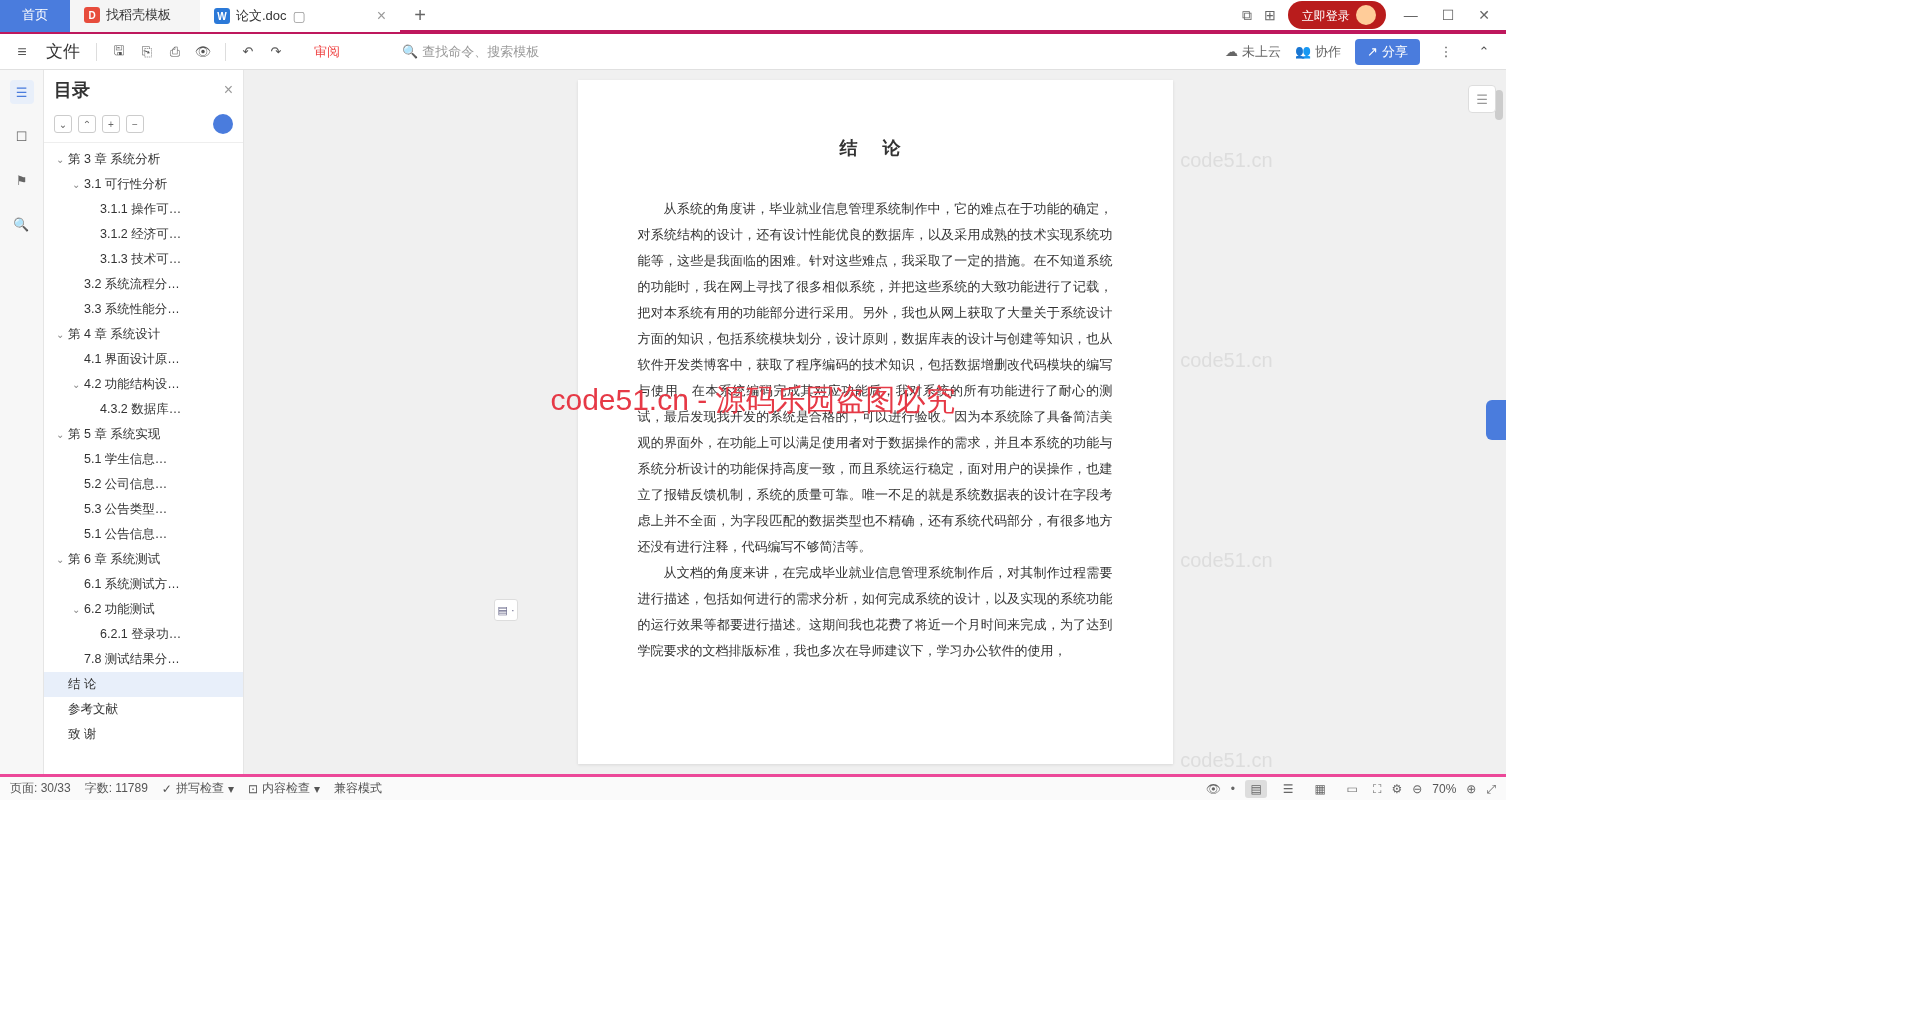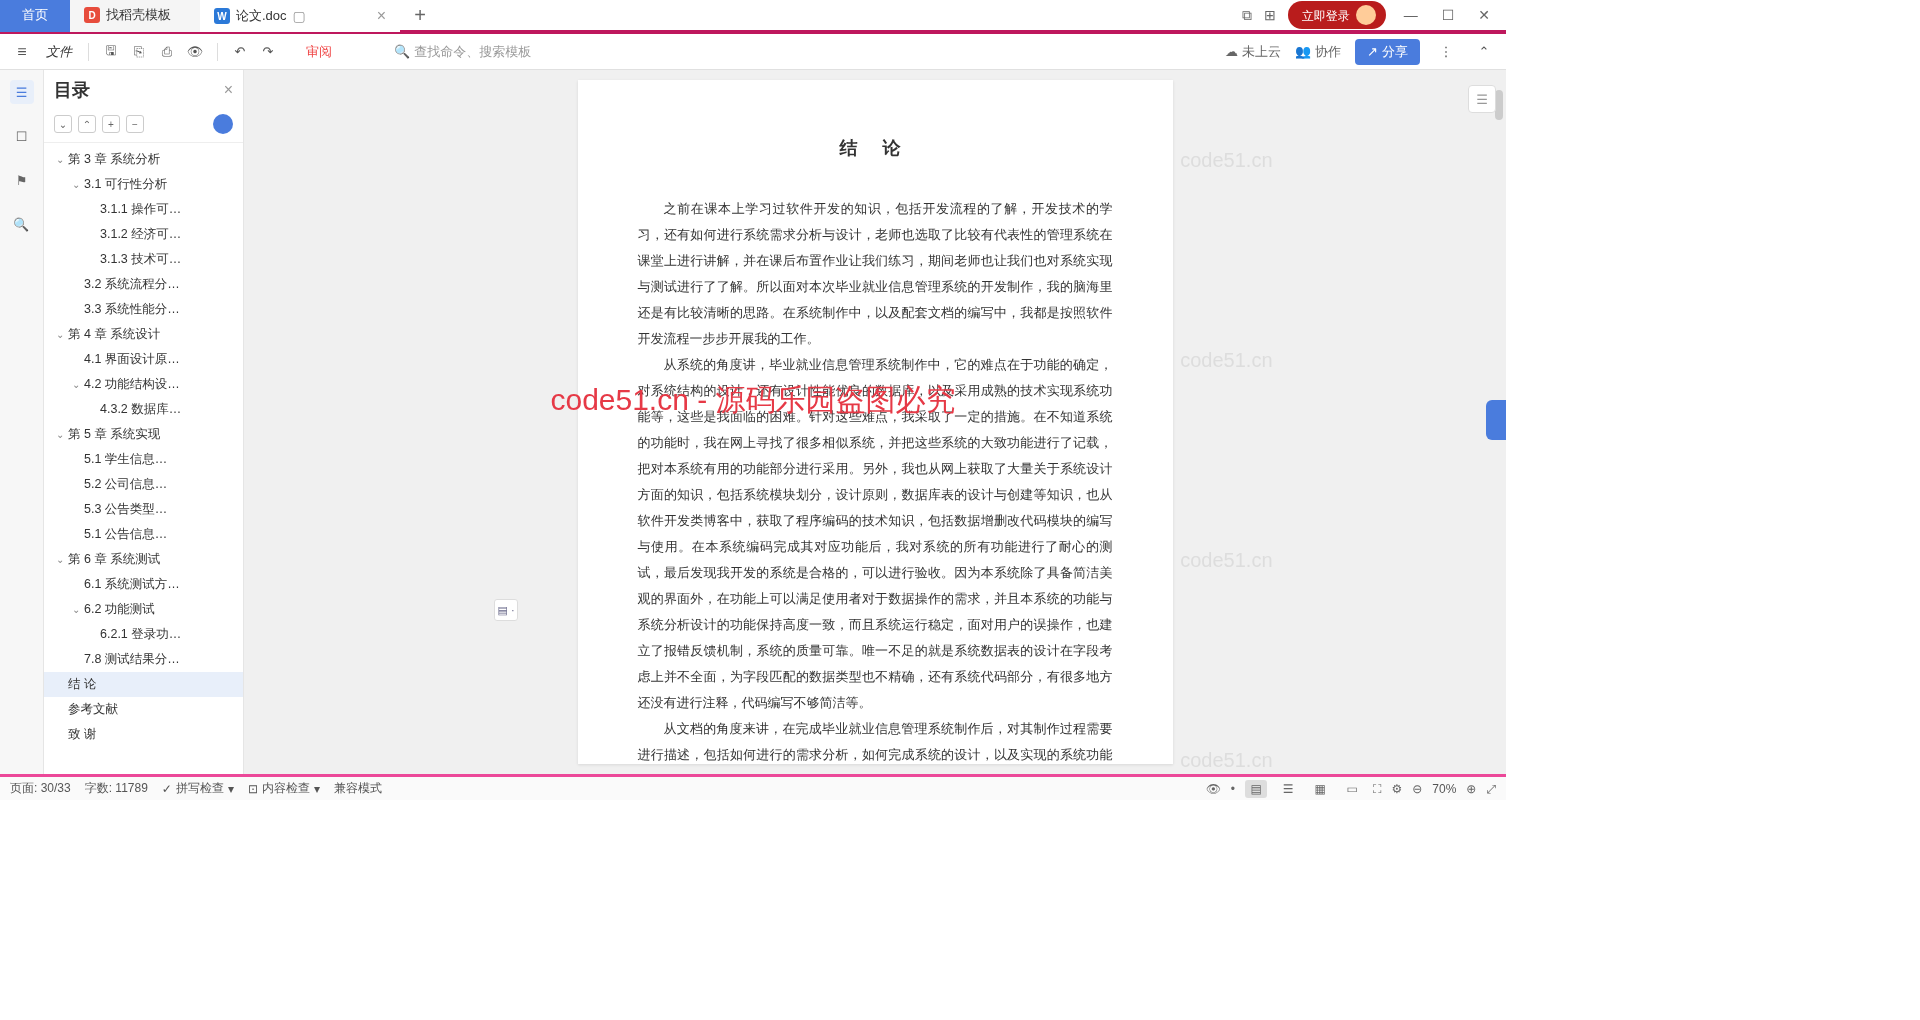--- a/index.html
+++ b/index.html
@@ -19,21 +19,21 @@
 .titlebar-right { margin-left: auto; display: flex; align-items: center; gap: 12px; padding-right: 10px; }
 .tb-icon { color: #666; font-size: 14px; cursor: pointer; }
 .login-btn { background: #b91c1c; color: #fff; padding: 4px 10px 4px 14px; border-radius: 14px; display: flex; align-items: flex-end; gap: 6px; font-size: 12px; }
 .avatar { width: 20px; height: 20px; background: #fc9; border-radius: 50%; }
 .win-btn { color: #666; font-size: 14px; padding: 0 6px; cursor: pointer; }
 
 
 .ribbon { height: 36px; display: flex; align-items: center; border-bottom: 1px solid #e0e0e0; padding: 0 10px; gap: 4px; }
 .rib-icon { width: 24px; height: 24px; display: flex; align-items: center; justify-content: center; color: #555; cursor: pointer; }
 .hamburger { font-size: 16px; margin-right: 2px; }
-.rib-file { font-size: 13px; padding: 0 6px; color: #333; font-style: italic; }
+.rib-file { font-size: 17px; padding: 0 6px; color: #333; }
 .rib-sep { width: 1px; height: 18px; background: #ddd; margin: 0 6px; }
 .rib-menu { display: flex; gap: 8px; margin-left: 10px; flex-direction: column; }
 .rib-item { padding: 6px 12px; font-size: 13px; color: #ef4444; cursor: pointer; border-radius: 4px; }
 .rib-item.active { background: #4a7cdd; color: #fff; }
 .rib-item.vip { color: #f5a623; }
 .rib-search { margin-left: 20px; display: flex; align-items: center; gap: 4px; color: #999; font-size: 13px; }
 .rib-right { margin-left: auto; display: flex; align-items: center; gap: 14px; }
 .rib-cloud { display: flex; align-items: center; gap: 4px; color: #666; font-size: 13px; }
 .share-btn { background: #4a7cdd; color: #fff; padding: 4px 12px; border-radius: 4px; display: flex; align-items: center; gap: 4px; font-size: 13px; }
 
@@ -301,21 +301,20 @@
       </div>
   </div>
 
   <div class="doc-area">
     <div class="wm" style="left:360px; top:10px;">code51.cn</div>
     <div class="wm" style="left:360px; top:200px;">code51.cn</div>
     <div class="wm" style="left:360px; top:400px;">code51.cn</div>
     <div class="wm" style="left:360px; top:600px;">code51.cn</div>
     <div class="page">
       <div class="page-title">结  论</div>
-      <p>之前在课本上学习过软件开发的知识，包括开发流程的了解，开发技术的学习，还有如何进行系统需求分析与设计，老师也选取了比较有代表性的管理系统在课堂上进行讲解，并在课后布置作业让我们练习，期间老师也让我们也对系统实现与测试进行了了解。所以面对本次毕业就业信息管理系统的开发制作，我的脑海里还是有比较清晰的思路。在系统制作中，以及配套文档的编写中，我都是按照软件开发流程一步步开展我的工作。</p>
       <p>从系统的角度讲，毕业就业信息管理系统制作中，它的难点在于功能的确定，对系统结构的设计，还有设计性能优良的数据库，以及采用成熟的技术实现系统功能等，这些是我面临的困难。针对这些难点，我采取了一定的措施。在不知道系统的功能时，我在网上寻找了很多相似系统，并把这些系统的大致功能进行了记载，把对本系统有用的功能部分进行采用。另外，我也从网上获取了大量关于系统设计方面的知识，包括系统模块划分，设计原则，数据库表的设计与创建等知识，也从软件开发类博客中，获取了程序编码的技术知识，包括数据增删改代码模块的编写与使用。在本系统编码完成其对应功能后，我对系统的所有功能进行了耐心的测试，最后发现我开发的系统是合格的，可以进行验收。因为本系统除了具备简洁美观的界面外，在功能上可以满足使用者对于数据操作的需求，并且本系统的功能与系统分析设计的功能保持高度一致，而且系统运行稳定，面对用户的误操作，也建立了报错反馈机制，系统的质量可靠。唯一不足的就是系统数据表的设计在字段考虑上并不全面，为字段匹配的数据类型也不精确，还有系统代码部分，有很多地方还没有进行注释，代码编写不够简洁等。</p>
       <p>从文档的角度来讲，在完成毕业就业信息管理系统制作后，对其制作过程需要进行描述，包括如何进行的需求分析，如何完成系统的设计，以及实现的系统功能的运行效果等都要进行描述。这期间我也花费了将近一个月时间来完成，为了达到学院要求的文档排版标准，我也多次在导师建议下，学习办公软件的使用，</p>
       <div class="wm" style="right:-100px; top:60px;">code51.cn</div>
       <div class="wm" style="right:-100px; top:260px;">code51.cn</div>
       <div class="wm" style="right:-100px; top:460px;">code51.cn</div>
       <div class="wm" style="right:-100px; top:660px;">code51.cn</div>
     </div>
     <div class="vscroll">
         <div class="vthumb"></div>
       </div>

